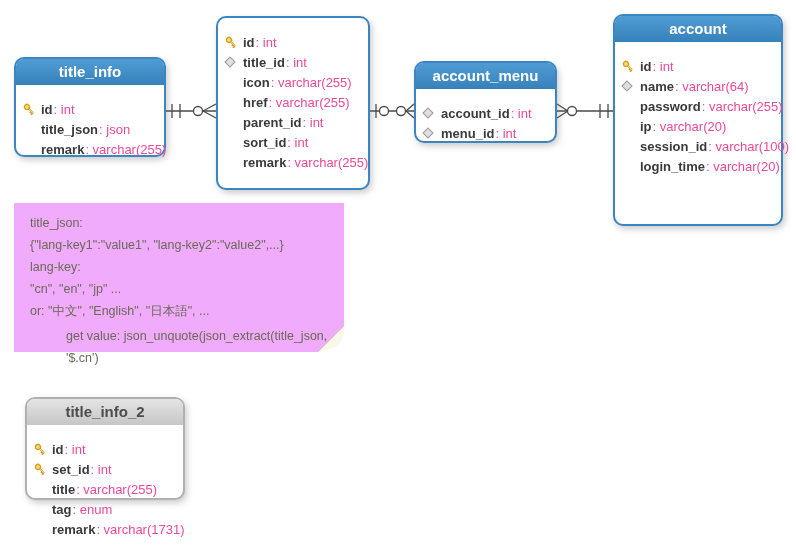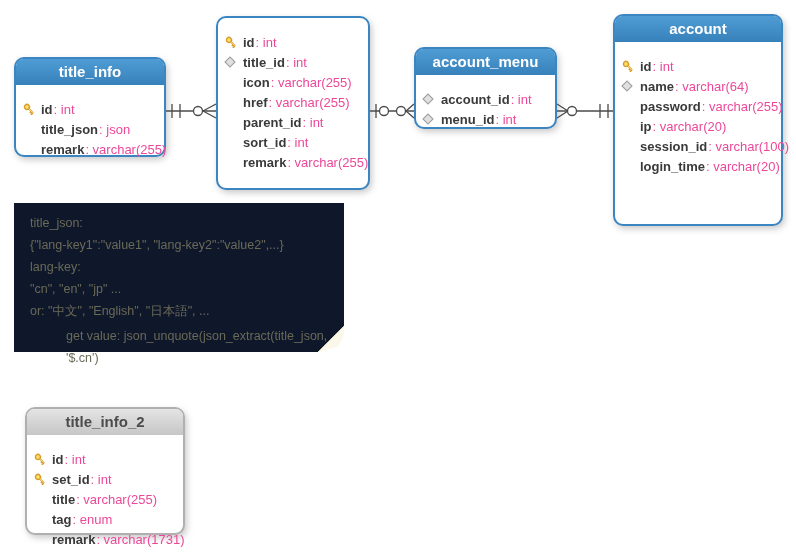--- a/index.html
+++ b/index.html
@@ -37,30 +37,30 @@
 
   .entity.gray { border-color: #b0b0b0; }
   .entity.gray .entity-header {
     background: linear-gradient(180deg, #e4e4e4 0%, #c6c6c6 100%);
     color: #4c4c4c;
   }
 
   
   .pos-title_info    { left: 14px;  top: 57px;  width: 152px; height: 100px; }
   .pos-menu          { left: 216px; top: 16px;  width: 154px; height: 174px; }
-  .pos-account_menu  { left: 414px; top: 47px;  width: 143px; height: 82px;  }
+  .pos-account_menu  { left: 414px; top: 61px;  width: 143px; height: 82px;  }
   .pos-account       { left: 613px; top: 14px;  width: 170px; height: 212px; }
-  .pos-title_info_2  { left: 25px;  top: 407px; width: 160px; height: 128px; }
+  .pos-title_info_2  { left: 25px;  top: 397px; width: 160px; height: 103px; }
 
   
   .note {
     position: absolute;
     left: 14px; top: 203px;
     width: 330px; height: 149px;
-    background: #0f172a;
+    background: #f0abfc;
     padding: 9px 16px 6px 16px;
     font-size: 12.5px;
     color: #6a6a58;
   }
   .note-line { line-height: 22px; }
   .note-line:last-child { margin-top: 3px; margin-left: 36px; }
   .note-fold { position: absolute; right: 0; bottom: 0; }
 
   
   #connectors { position: absolute; left: 0; top: 0; pointer-events: none; }

